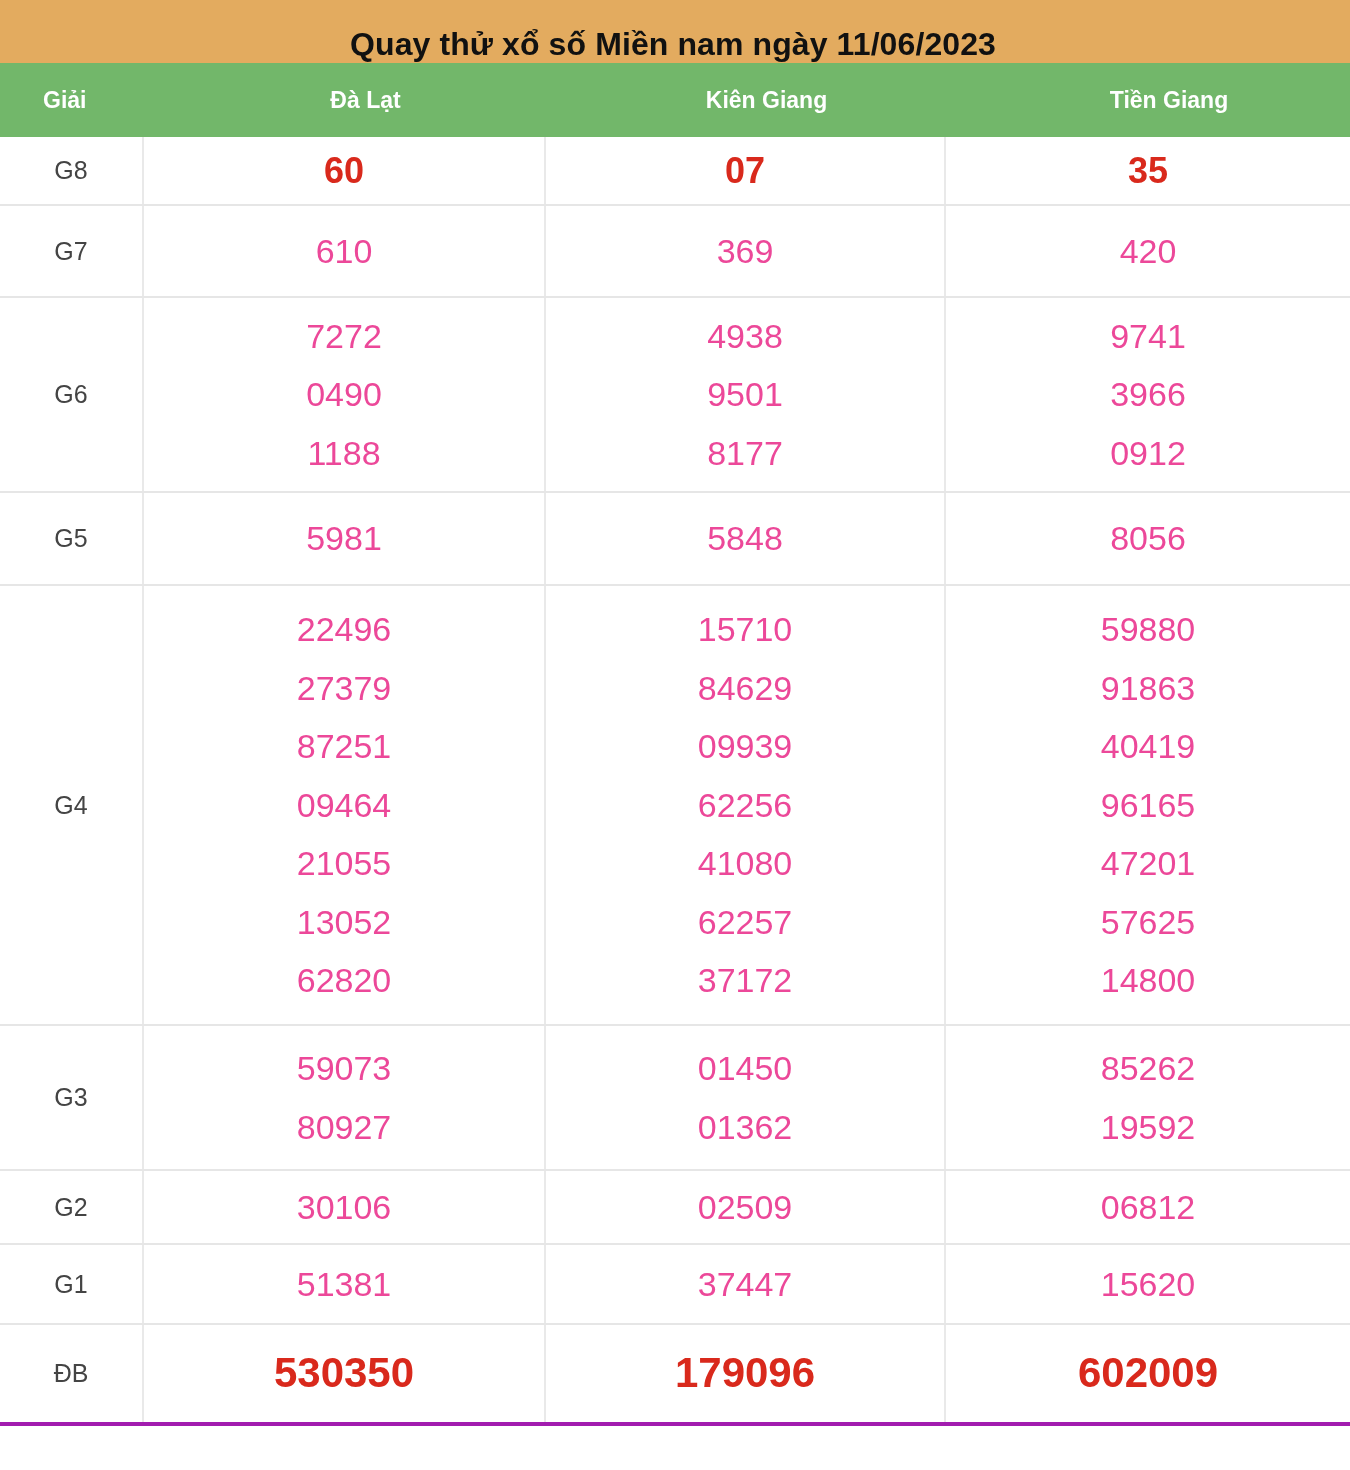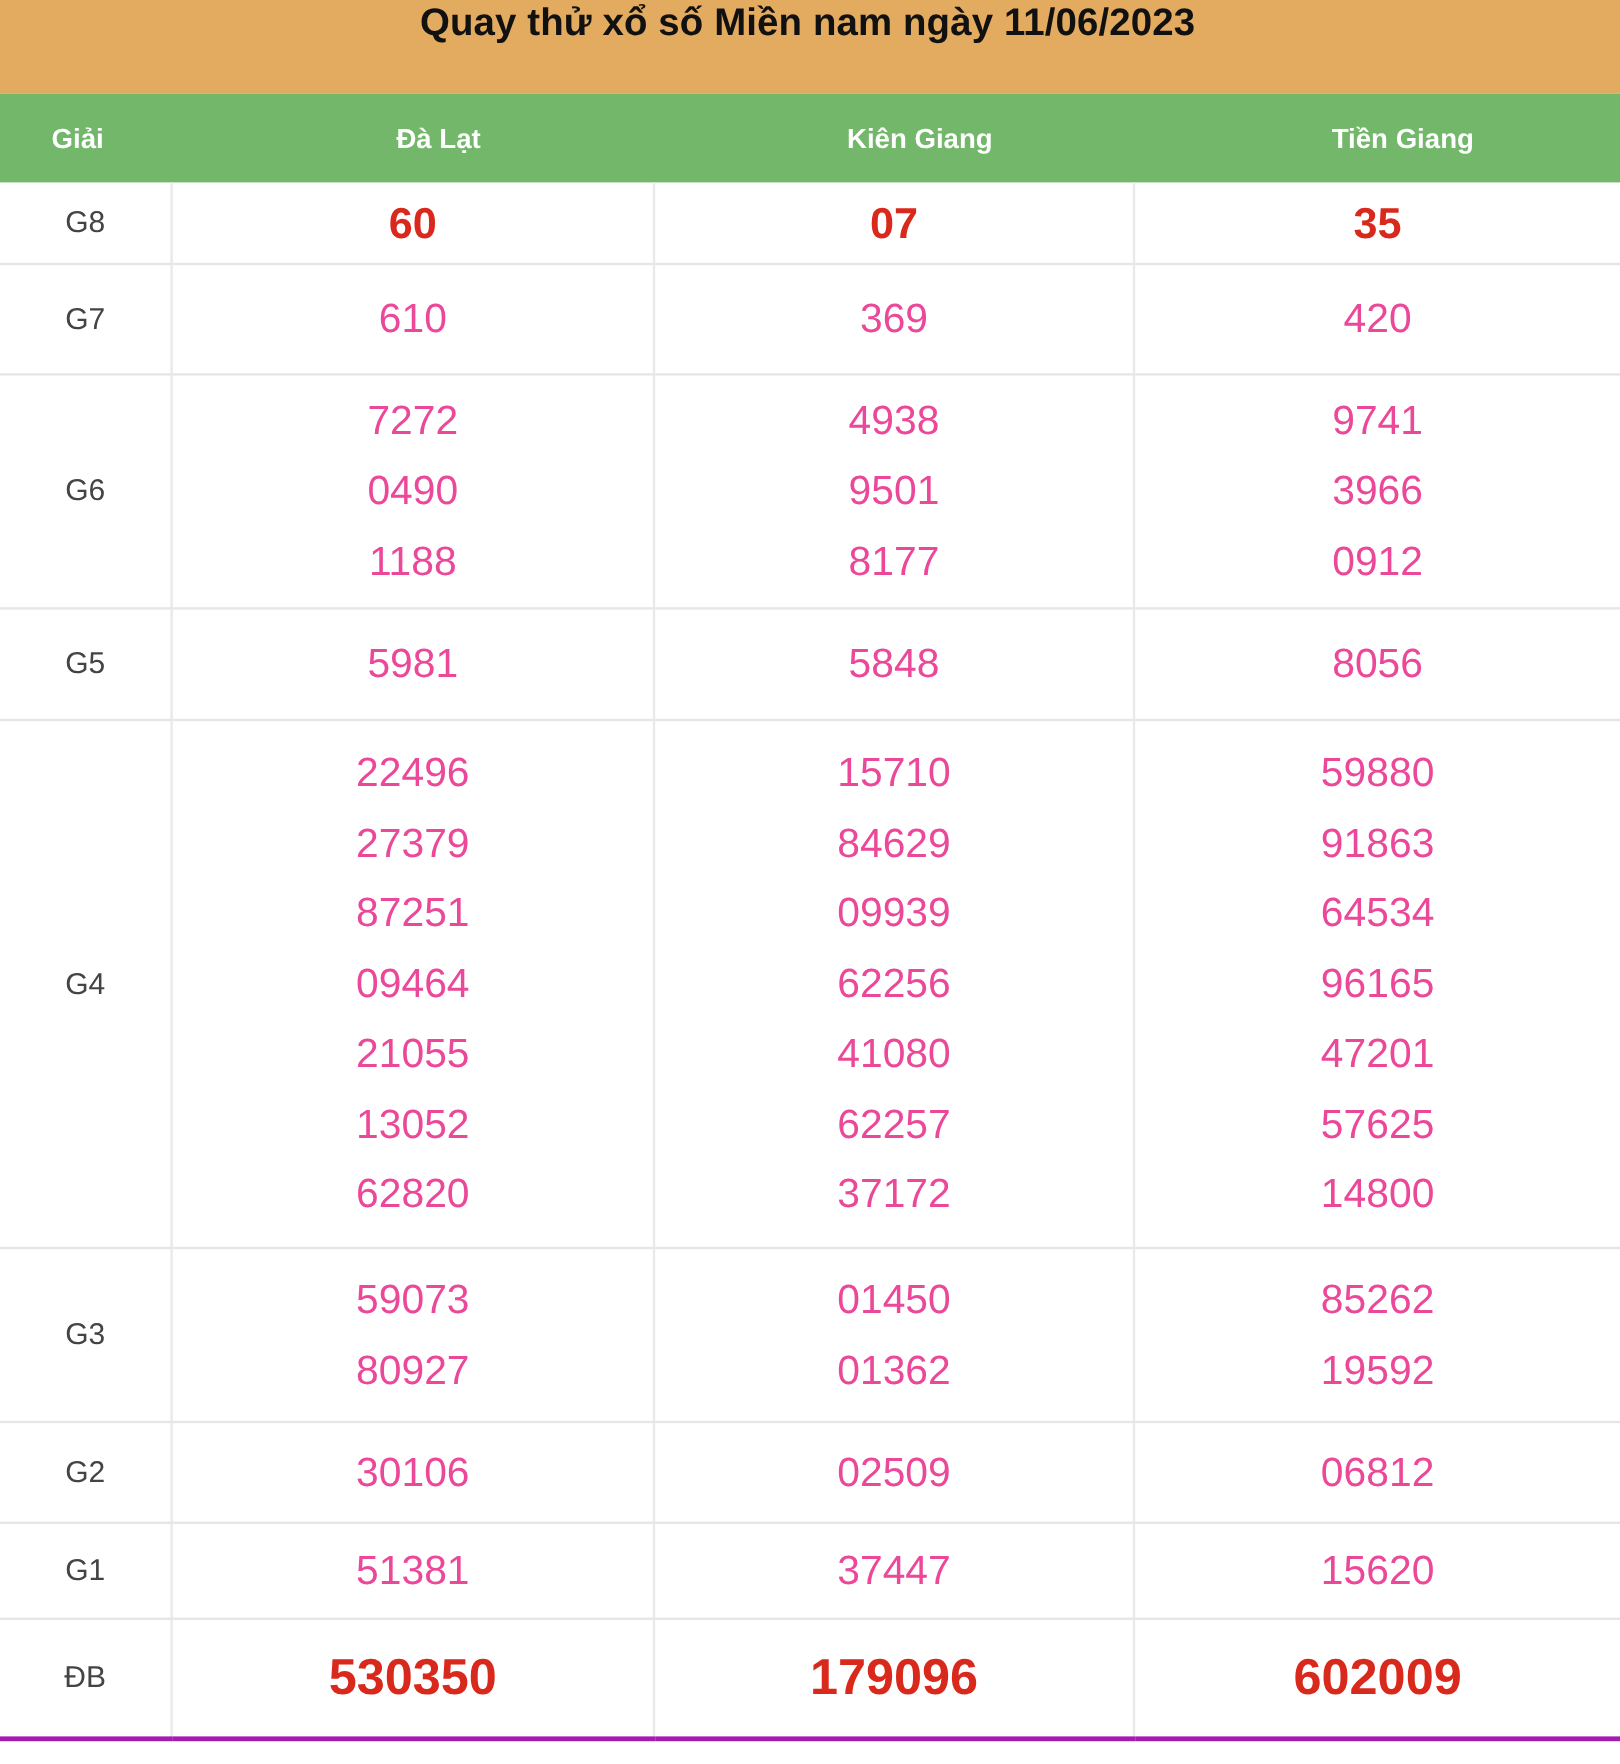--- a/index.html
+++ b/index.html
@@ -19,24 +19,24 @@
 
   .lottery-wrap {
     width: 1350px;
     height: 1470px;
     position: relative;
     background: #fff;
   }
 
   
   .title-bar {
-    height: 78px;
+    height: 63px;
     background: #e3ab5f;
     display: flex;
-    align-items: flex-start;
+    align-items: flex-end;
     justify-content: center;
     padding-right: 4px;
   }
   .title-text {
     font-size: 32px;
     font-weight: 700;
     color: #111111;
     letter-spacing: 0.1px;
     white-space: nowrap;
   }
@@ -104,21 +104,21 @@
   .row-g8 .num { font-size: 36px; }
   .row-db .num { font-size: 42px; }
 
   
   .row-g8 td { height: 68px; }
   .row-g7 td { height: 92px; }
   .row-g6 td { height: 195px; }
   .row-g5 td { height: 93px; }
   .row-g4 td { height: 440px; }
   .row-g3 td { height: 145px; }
-  .row-g2 td { height: 84px; margin-top: 27px; }
+  .row-g2 td { height: 74px; margin-top: 27px; }
   .row-g1 td { height: 80px; }
   .row-db td { height: 100px; border-bottom: 4px solid #a21caf; }
 </style>
 </head>
 <body>
 
 <div class="lottery-wrap">
 
   <div class="title-bar">
     <div class="title-text">Quay thử xổ số Miền nam ngày 11/06/2023</div>
@@ -232,21 +232,21 @@
               <span class="num-line">62256</span>
               <span class="num-line">41080</span>
               <span class="num-line">62257</span>
               <span class="num-line">37172</span>
             </div>
           </td>
           <td class="c-c">
             <div class="num">
               <span class="num-line">59880</span>
               <span class="num-line">91863</span>
-              <span class="num-line">64534</span>
+              <span class="num-line">40419</span>
               <span class="num-line">96165</span>
               <span class="num-line">47201</span>
               <span class="num-line">57625</span>
               <span class="num-line">14800</span>
             </div>
           </td>
         </tr>
         <tr class="row-g3">
           <td class="c-prize"><span class="prize-label">G3</span></td>
           <td class="c-a">

